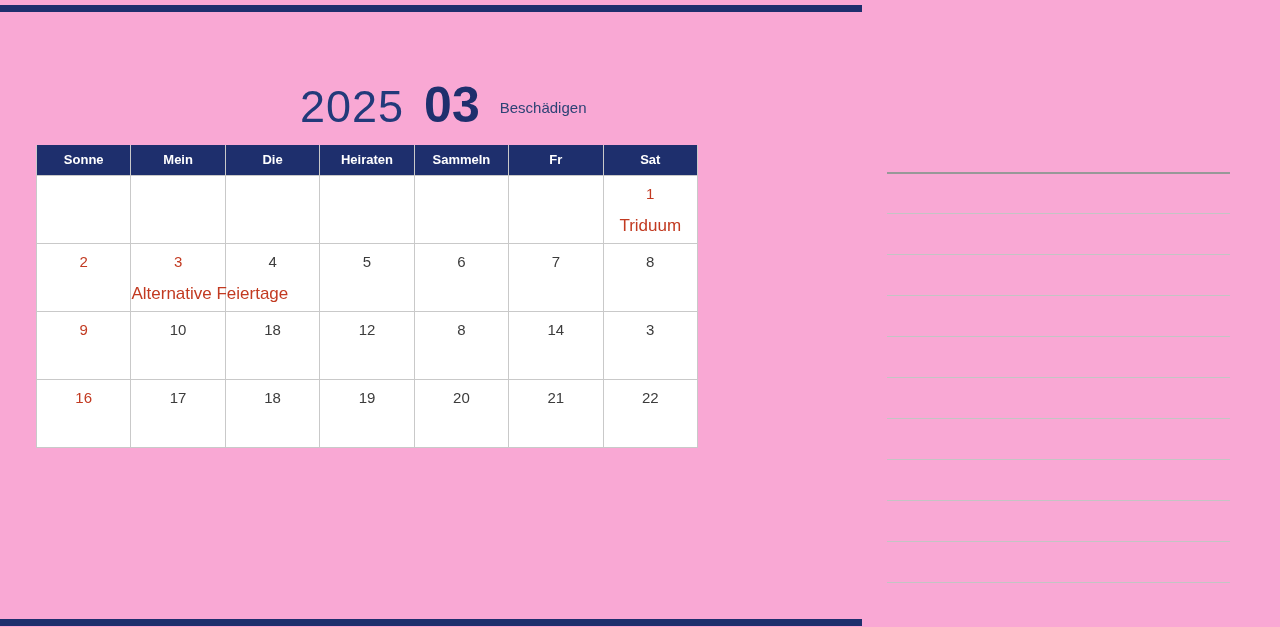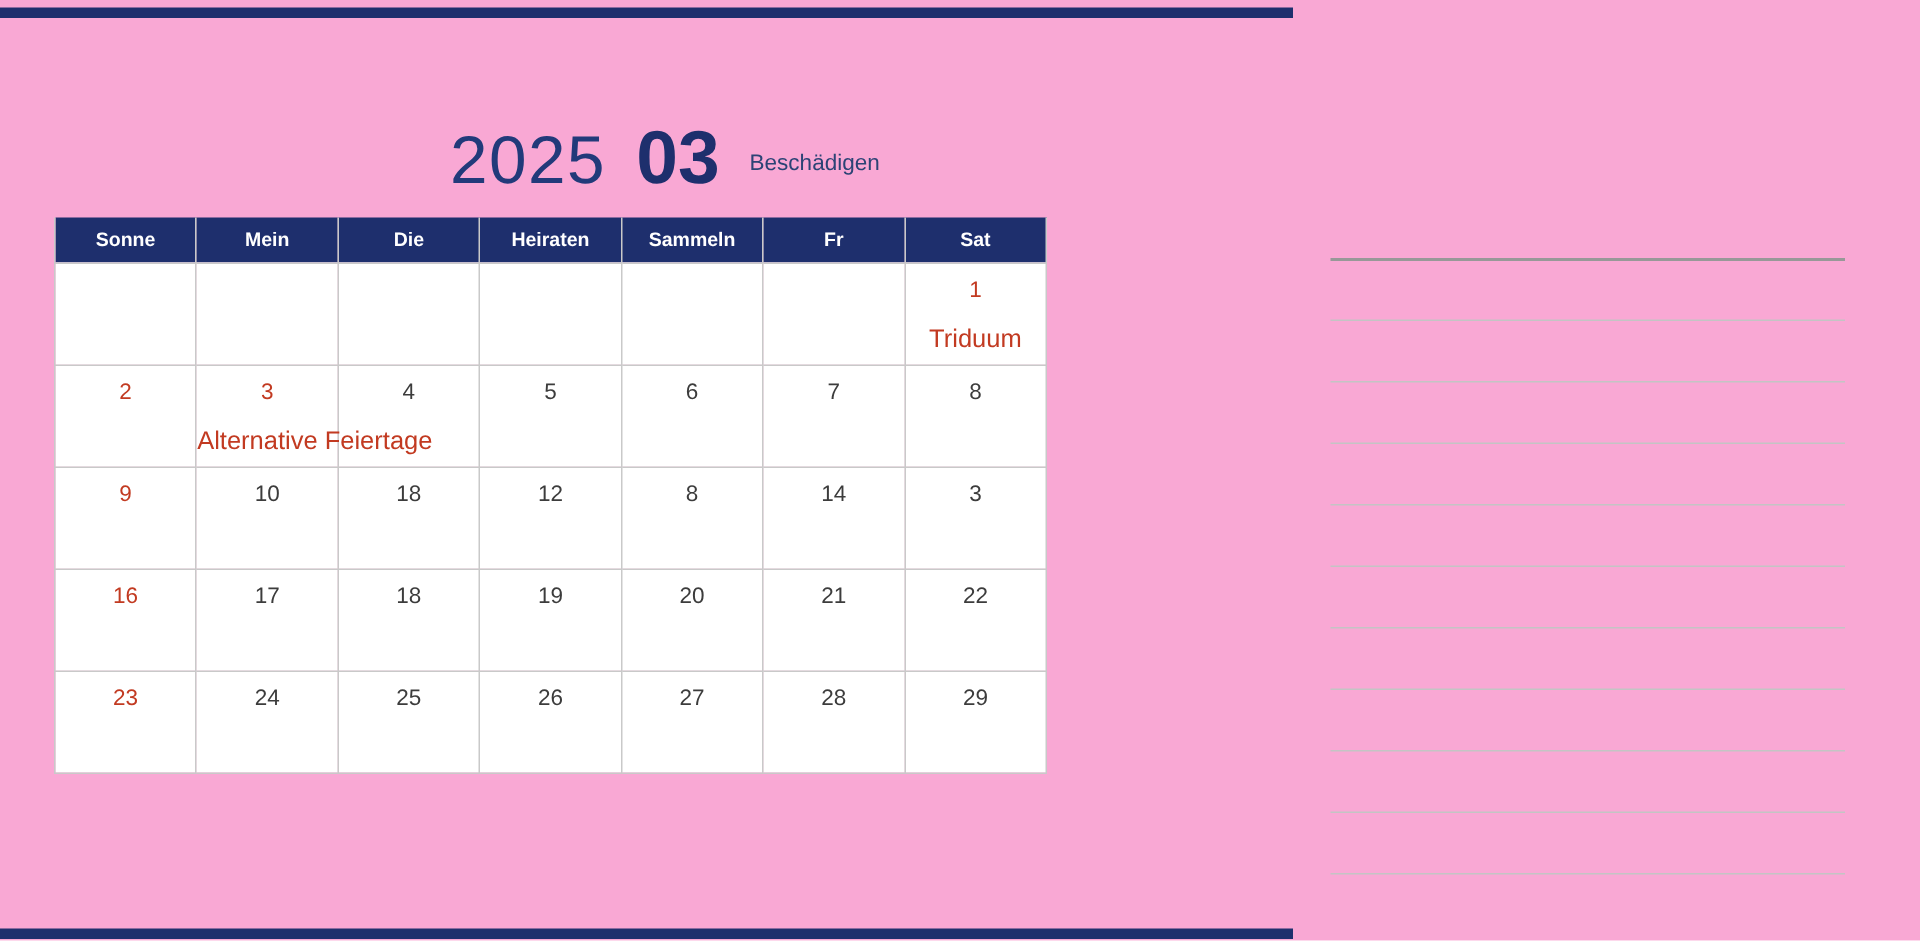--- a/index.html
+++ b/index.html
@@ -136,43 +136,20 @@
           <td>
             <div class="num">20</div>
           </td>
           <td>
             <div class="num">21</div>
           </td>
           <td>
             <div class="num">22</div>
           </td>
         </tr>
-        <tr>
-          <td>
-            <div class="num red">23</div>
-          </td>
-          <td>
-            <div class="num">24</div>
-          </td>
-          <td>
-            <div class="num">25</div>
-          </td>
-          <td>
-            <div class="num">26</div>
-          </td>
-          <td>
-            <div class="num">27</div>
-          </td>
-          <td>
-            <div class="num">28</div>
-          </td>
-          <td>
-            <div class="num">29</div>
-          </td>
-        </tr>
       </tbody>
   </table>
 
   <div id="memo-rules">
       <div class="memo-rule first" style="left: 887px; position: absolute; top: 172px;"></div>
       <div class="memo-rule" style="left: 887px; position: absolute; top: 213px;"></div>
       <div class="memo-rule" style="left: 887px; position: absolute; top: 254px;"></div>
       <div class="memo-rule" style="left: 887px; position: absolute; top: 295px;"></div>
       <div class="memo-rule" style="left: 887px; position: absolute; top: 336px;"></div>
       <div class="memo-rule" style="left: 887px; position: absolute; top: 377px;"></div>

